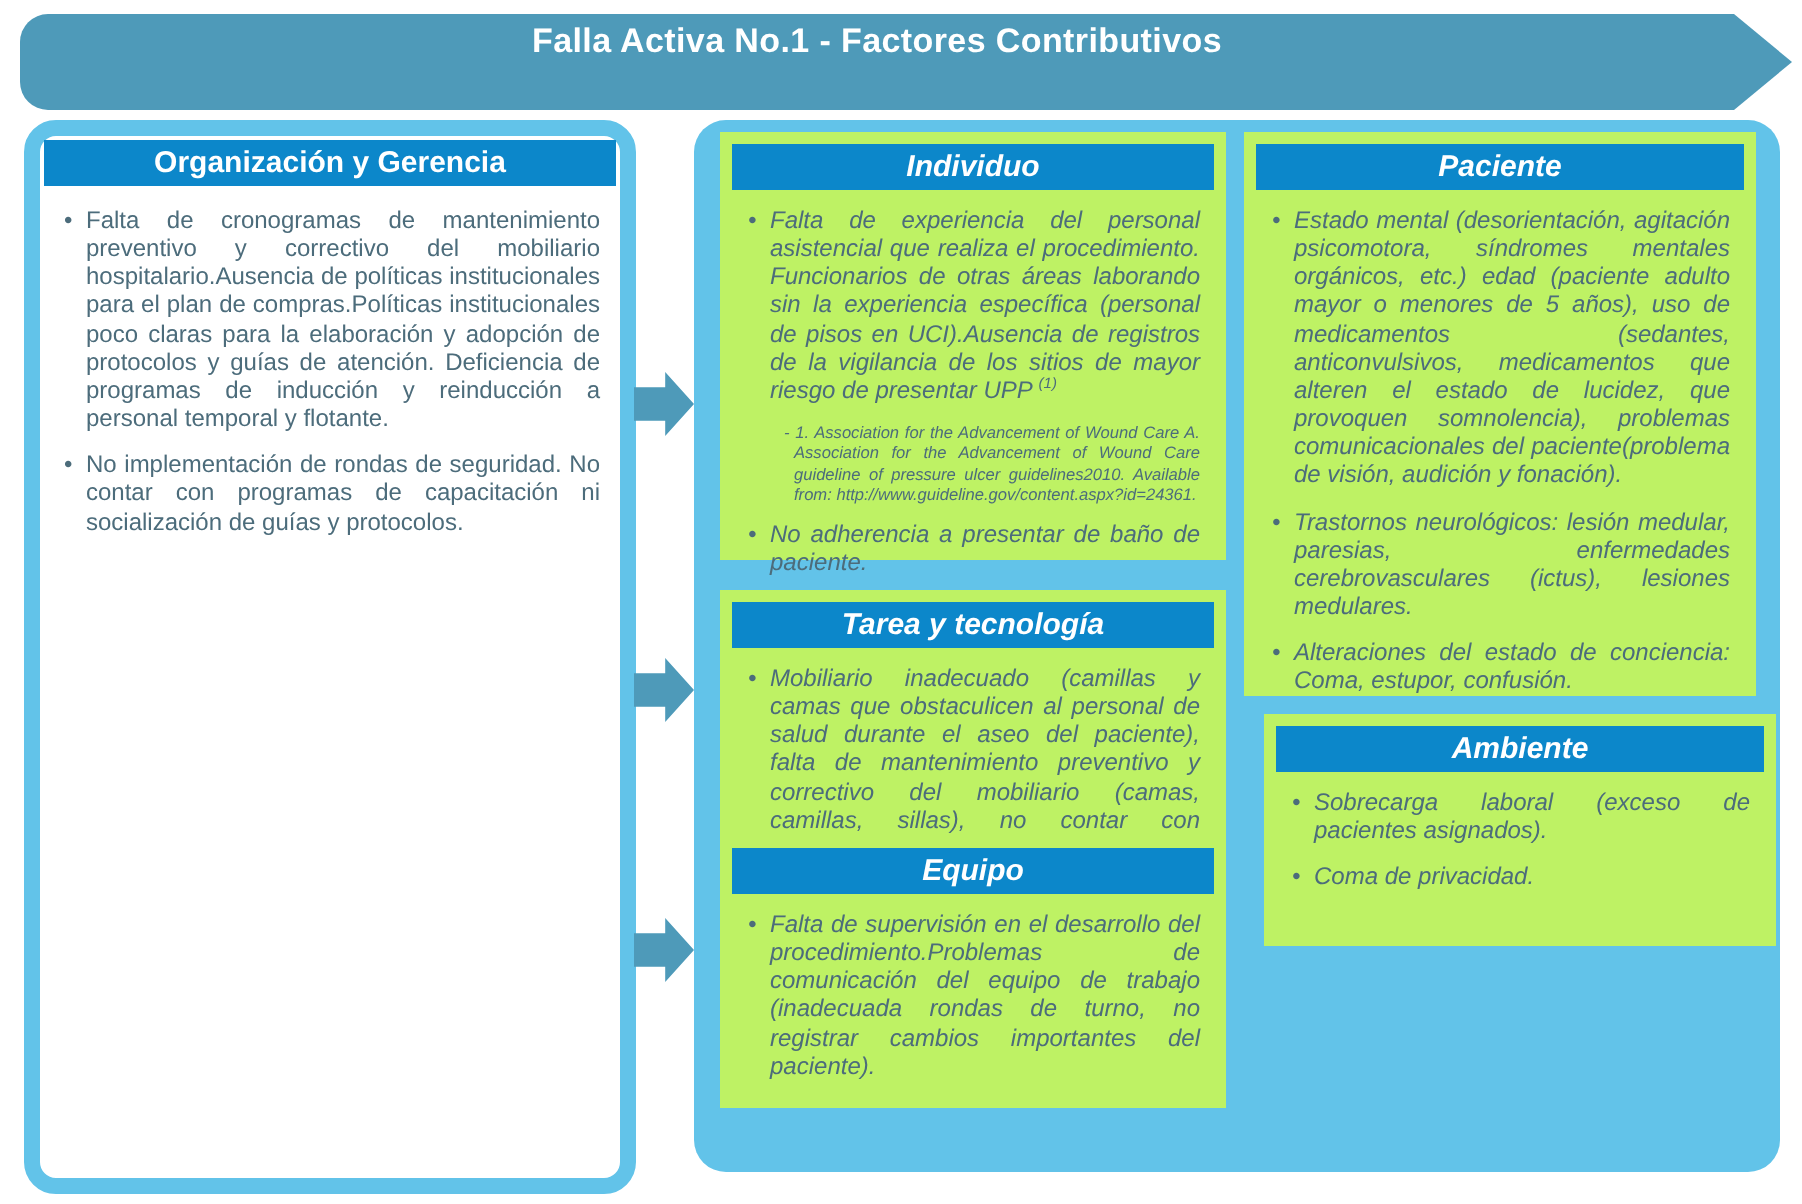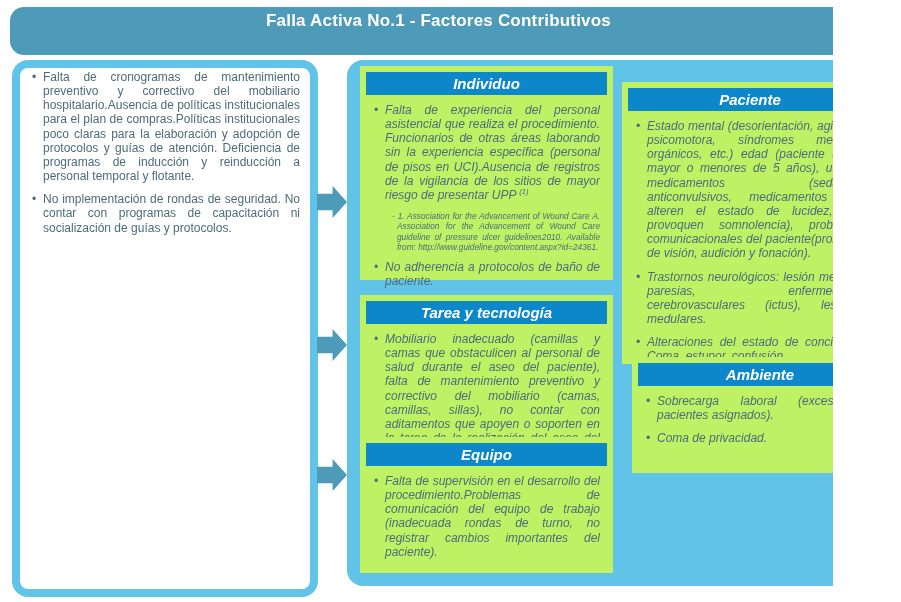--- a/index.html
+++ b/index.html
@@ -4,21 +4,21 @@
 <style>
   :root{
     --banner:#4E9AB9;
     --lightblue:#62C3E9;
     --headerbar:#0C87CA;
     --text:#4C6C7B;
   }
   *{box-sizing:border-box;margin:0;padding:0;}
   html,body{background:#fff;}
   body{font-family:"Liberation Sans",sans-serif;}
-  .canvas{position:relative;width:833px;height:602px;background:#fff;overflow:hidden;}
+  .canvas{position:relative;width:901px;height:602px;background:#fff;overflow:hidden;}
 
   
   .banner{position:absolute;left:10px;top:7px;width:857px;height:48px;
     background:var(--banner);border-radius:14px 0 0 14px;text-align:center;color:#fff;}
   .banner::after{content:"";position:absolute;right:-29px;top:0;width:0;height:0;
     border-top:24px solid transparent;border-bottom:24px solid transparent;
     border-left:29px solid var(--banner);}
   .banner-title{font-size:17px;font-weight:bold;margin-top:4px;letter-spacing:.2px;}
   .banner-link{display:inline-block;font-size:14px;color:#fff;text-decoration:underline;
     margin-top:2px;cursor:pointer;}
@@ -59,20 +59,21 @@
 </head>
 <body>
 
 <div class="canvas">
 
   <div class="banner">
     <div class="banner-title">Falla Activa No.1 - Factores Contributivos</div>
   </div>
 
   <div class="left-box">
+    <div class="box-header">Organización y Gerencia</div>
     <div class="body">
       <div class="bullet">
         <span class="dot">•</span>
         <div class="btext">Falta de cronogramas de mantenimiento preventivo y correctivo del mobiliario hospitalario.Ausencia de políticas institucionales para el plan de compras.Políticas institucionales poco claras para la elaboración y adopción de protocolos y guías de atención. Deficiencia de programas de inducción y reinducción a personal temporal y flotante.</div>
       </div>
       <div class="bullet">
         <span class="dot">•</span>
         <div class="btext">No implementación de rondas de seguridad. No contar con programas de capacitación ni socialización de guías y protocolos.</div>
       </div>
     </div>
@@ -87,46 +88,46 @@
   <div class="wbox" style="left:360px;top:66px;width:253px;height:214px;">
     <div class="box-header">Individuo</div>
     <div class="body">
       <div class="bullet">
         <span class="dot">•</span>
         <div class="btext"><span>Falta de experiencia del personal asistencial que realiza el procedimiento. Funcionarios de otras áreas laborando sin la experiencia específica (personal de pisos en UCI).Ausencia de registros de la vigilancia de los sitios de mayor riesgo de presentar UPP </span><sup>(1)</sup></div>
       </div>
       <div class="footnote">- 1. Association for the Advancement of Wound Care A. Association for the Advancement of Wound Care guideline of pressure ulcer guidelines2010. Available from: http://www.guideline.gov/content.aspx?id=24361.</div>
       <div class="bullet">
         <span class="dot">•</span>
-        <div class="btext">No adherencia a protocolos de baño de paciente.</div>
+        <div class="btext">No adherencia a presentar de baño de paciente.</div>
       </div>
     </div>
   </div>
 
   <div class="wbox" style="left:360px;top:295px;width:253px;height:144px;">
     <div class="box-header">Tarea y tecnología</div>
     <div class="body">
       <div class="bullet">
         <span class="dot">•</span>
         <div class="btext">Mobiliario inadecuado (camillas y camas que obstaculicen al personal de salud durante el aseo del paciente), falta de mantenimiento preventivo y correctivo del mobiliario (camas, camillas, sillas), no contar con aditamentos que apoyen o soporten en la tarea de la realización del aseo del paciente, (colchones adecuados para poder asear al paciente que no se puede levantar de la cama)</div>
       </div>
     </div>
   </div>
 
-  <div class="wbox" style="left:360px;top:437px;width:253px;height:136px;">
+  <div class="wbox" style="left:360px;top:418px;width:253px;height:136px;">
     <div class="box-header">Equipo</div>
     <div class="body">
       <div class="bullet">
         <span class="dot">•</span>
         <div class="btext">Falta de supervisión en el desarrollo del procedimiento.Problemas de comunicación del equipo de trabajo (inadecuada rondas de turno, no registrar cambios importantes del paciente).</div>
       </div>
     </div>
   </div>
 
-  <div class="wbox" style="left:622px;top:82px;width:256px;height:282px;">
+  <div class="wbox" style="left:622px;top:66px;width:256px;height:282px;">
     <div class="box-header">Paciente</div>
     <div class="body">
       <div class="bullet">
         <span class="dot">•</span>
         <div class="btext">Estado mental (desorientación, agitación psicomotora, síndromes mentales orgánicos, etc.) edad (paciente adulto mayor o menores de 5 años), uso de medicamentos (sedantes, anticonvulsivos, medicamentos que alteren el estado de lucidez, que provoquen somnolencia), problemas comunicacionales del paciente(problema de visión, audición y fonación).</div>
       </div>
       <div class="bullet">
         <span class="dot">•</span>
         <div class="btext">Trastornos neurológicos: lesión medular, paresias, enfermedades cerebrovasculares (ictus), lesiones medulares.</div>
       </div>

